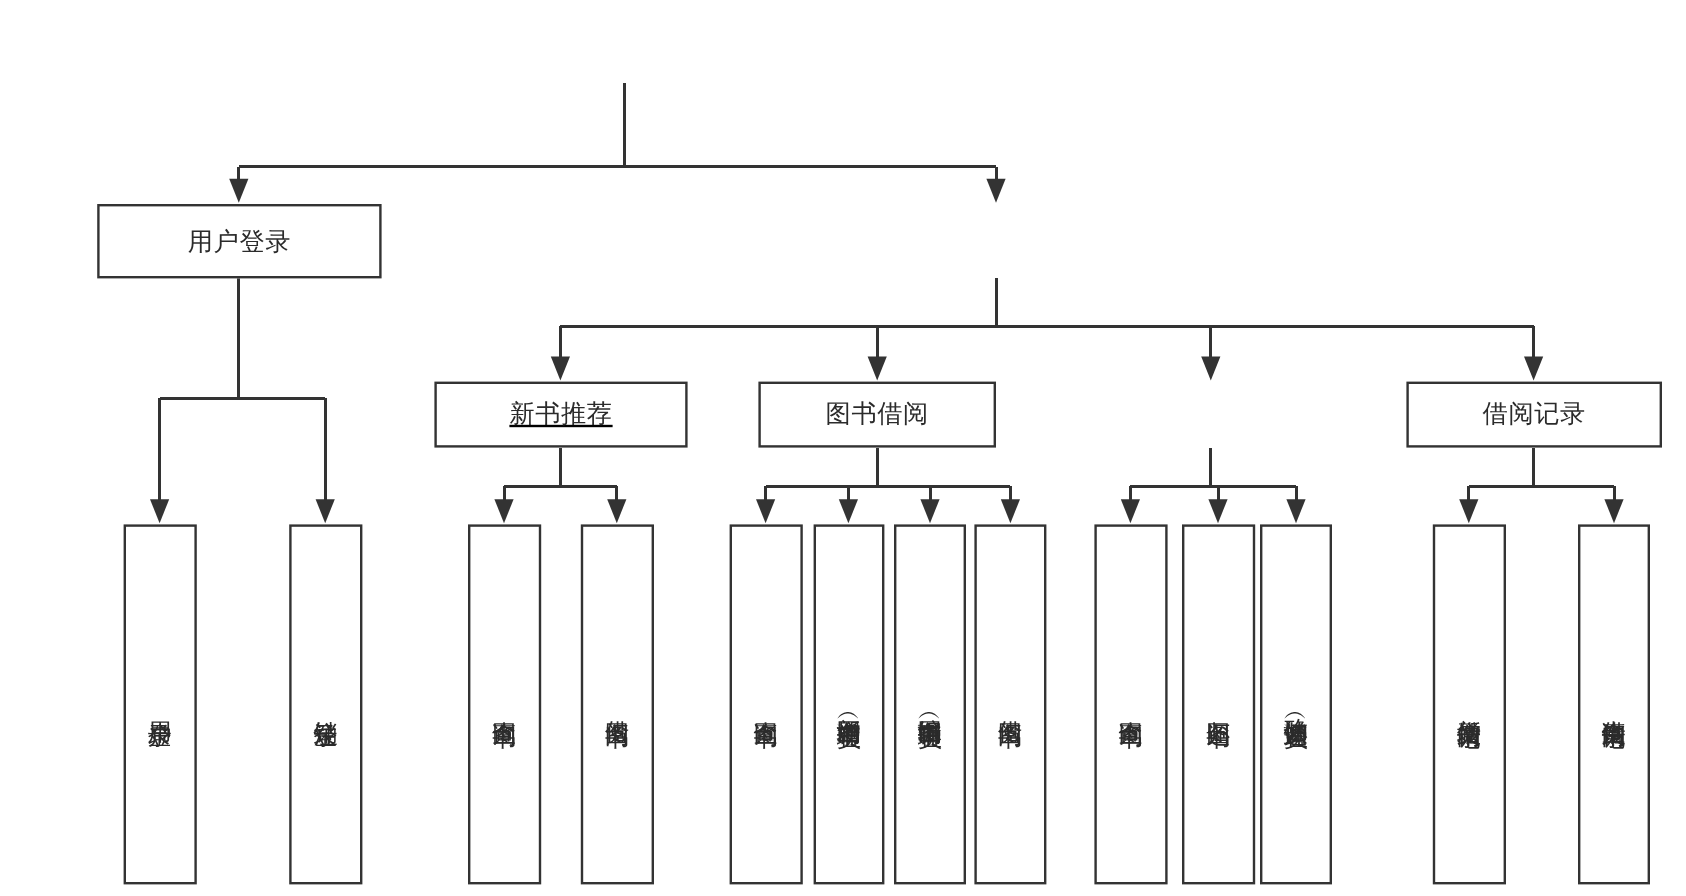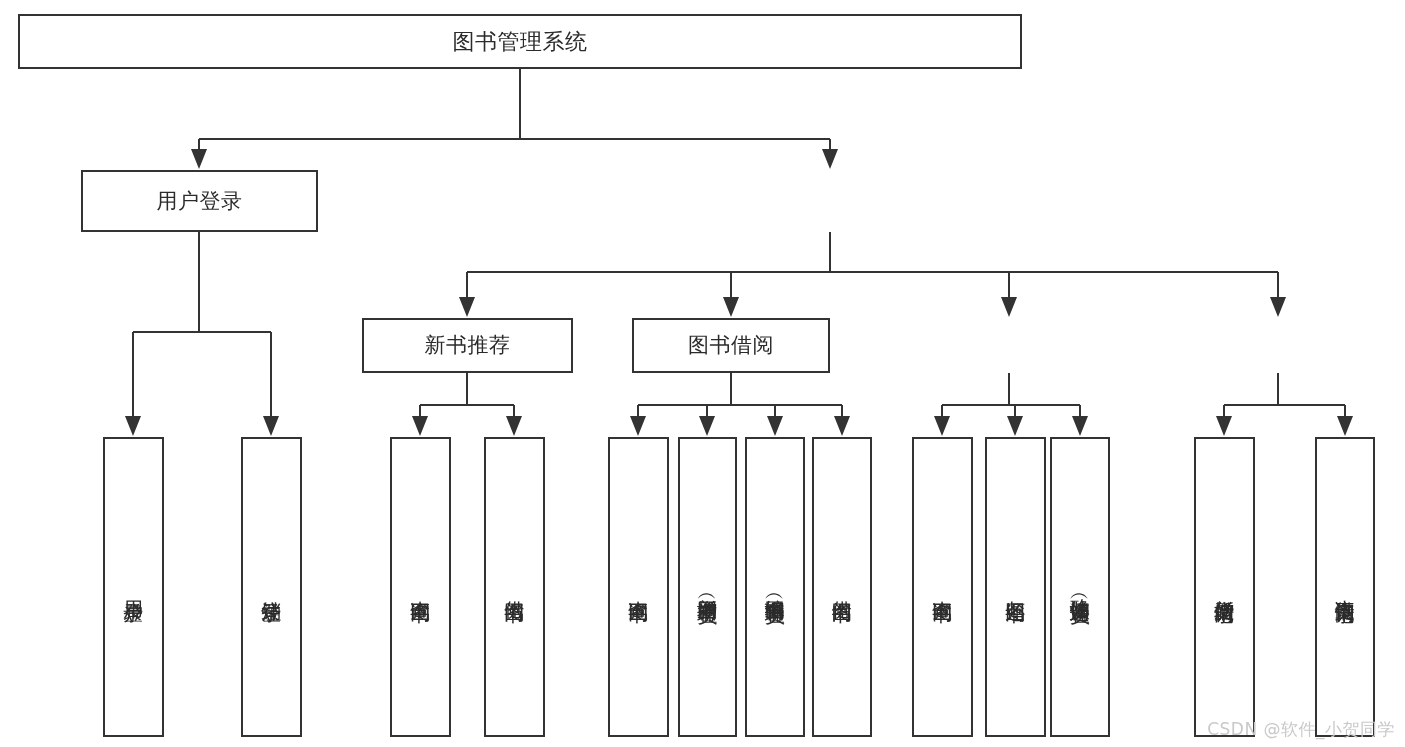--- a/index.html
+++ b/index.html
@@ -123,33 +123,33 @@
       <line x1="1080" y1="405" x2="1080" y2="418" stroke="#333333" stroke-width="2.5" shape-rendering="crispEdges"></line>
       <polygon points="1072,416 1088,416 1080,436" fill="#333333"></polygon>
       <line x1="1278" y1="373" x2="1278" y2="405" stroke="#333333" stroke-width="2.5" shape-rendering="crispEdges"></line>
       <line x1="1224" y1="405" x2="1345" y2="405" stroke="#333333" stroke-width="2.5" shape-rendering="crispEdges"></line>
       <line x1="1224" y1="405" x2="1224" y2="418" stroke="#333333" stroke-width="2.5" shape-rendering="crispEdges"></line>
       <polygon points="1216,416 1232,416 1224,436" fill="#333333"></polygon>
       <line x1="1345" y1="405" x2="1345" y2="418" stroke="#333333" stroke-width="2.5" shape-rendering="crispEdges"></line>
       <polygon points="1337,416 1353,416 1345,436" fill="#333333"></polygon>
     </svg>
 
-  <div class="node root" style="left: 18px; top: 14px; width: 1004px; height: 55px;">
-    <span class="label">图书管理系统</span>
-  </div>
 
   <div class="node lvl2" style="left: 81px; top: 170px; width: 237px; height: 62px;">
     <span class="label">用户登录</span>
   </div>
 
-  <div class="node lvl3" style="left: 362px; top: 318px; width: 211px; height: 55px;">
+  <div class="node lvl3" style="left: 362px; top: 318px; width: 211px; height: 55px; text-decoration: underline;">
     <span class="label">新书推荐</span>
   </div>
   <div class="node lvl3" style="left: 632px; top: 318px; width: 198px; height: 55px;">
     <span class="label">图书借阅</span>
+  </div>
+  <div class="node lvl3" style="left: 1172px; top: 318px; width: 213px; height: 55px;">
+    <span class="label">借阅记录</span>
   </div>
 
   <div class="node leaf" style="left: 103px; top: 437px; width: 61px; height: 300px;">
     <span class="label">用户登录</span>
   </div>
   <div class="node leaf" style="left: 241px; top: 437px; width: 61px; height: 300px;">
     <span class="label">注销登录</span>
   </div>
   <div class="node leaf" style="left: 390px; top: 437px; width: 61px; height: 300px;">
     <span class="label">查询图书</span>
@@ -178,15 +178,14 @@
   <div class="node leaf" style="left: 1050px; top: 437px; width: 60px; height: 300px;">
     <span class="label">确认归还（管理员）</span>
   </div>
   <div class="node leaf" style="left: 1194px; top: 437px; width: 61px; height: 300px;">
     <span class="label">新增借阅记录</span>
   </div>
   <div class="node leaf" style="left: 1315px; top: 437px; width: 60px; height: 300px;">
     <span class="label">查询借阅记录</span>
   </div>
 
-  <div id="watermark">CSDN @软件_小贺同学</div>
 
 </div>
 
 </body></html>

